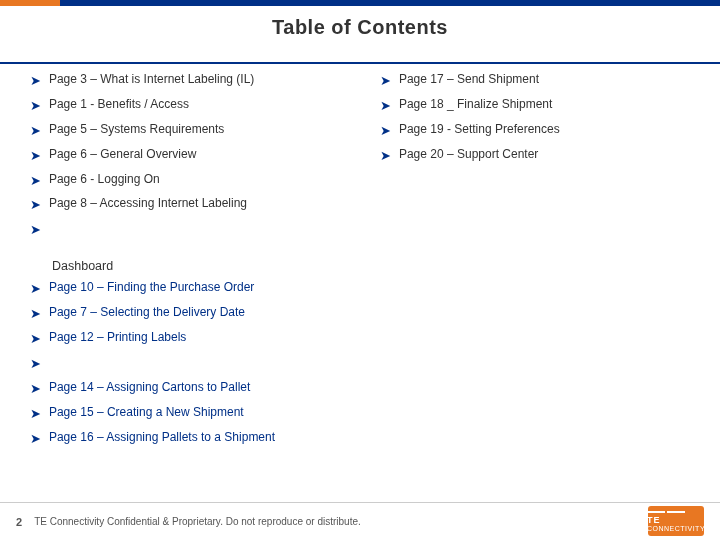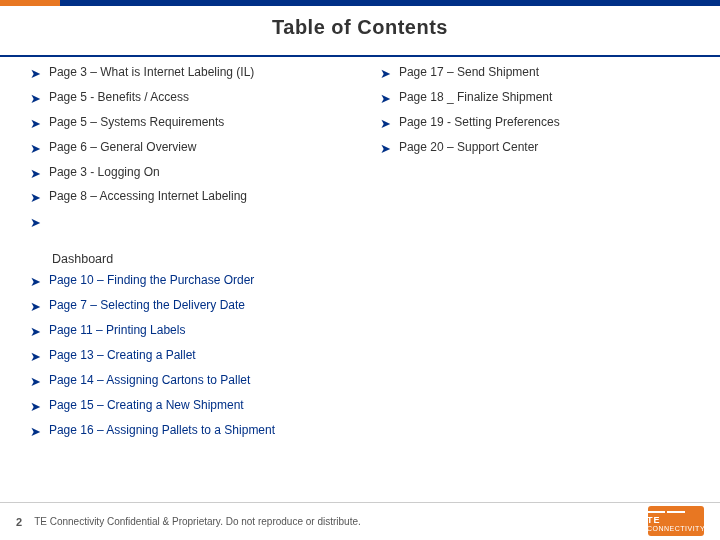--- a/index.html
+++ b/index.html
@@ -18,21 +18,21 @@
       position: absolute;
       top: 0; left: 0; right: 0;
       height: 6px;
       background: linear-gradient(to right, #e87722 60px, #003087 60px);
     }
 
     
     .title-area {
       margin-top: 6px;
       text-align: center;
-      padding: 10px 0 16px 0;
+      padding: 10px 0 23px 0;
       border-bottom: 2px solid #003087;
     }
 
     .title-area h1 {
       font-size: 20px;
       font-weight: bold;
       color: #333333;
       letter-spacing: 0.5px;
     }
 
@@ -168,57 +168,56 @@
 </div>
 
 <div class="content">
   <div class="col-left" id="left-col">
       <div class="toc-item">
         <span class="arrow">➤</span>
         <span class="toc-text">Page 3 – What is Internet Labeling (IL)</span>
       </div>
       <div class="toc-item">
         <span class="arrow">➤</span>
-        <span class="toc-text">Page 5 - Benefits / Access</span>
+        <span class="toc-text">Page 1 - Benefits / Access</span>
       </div>
       <div class="toc-item">
         <span class="arrow">➤</span>
         <span class="toc-text">Page 5 – Systems Requirements</span>
       </div>
       <div class="toc-item">
         <span class="arrow">➤</span>
         <span class="toc-text">Page 6 – General Overview</span>
       </div>
       <div class="toc-item">
         <span class="arrow">➤</span>
-        <span class="toc-text">Page 3 - Logging On</span>
+        <span class="toc-text">Page 6 - Logging On</span>
       </div>
       <div class="toc-item">
         <span class="arrow">➤</span>
         <span class="toc-text">Page 8 – Accessing Internet Labeling</span>
       </div>
       <div class="toc-item">
         <span class="arrow">➤</span>
       </div>
       <div class="toc-sub">Dashboard</div>
       <div class="toc-item">
         <span class="arrow">➤</span>
         <span class="toc-text blue-link">Page 10 – Finding the Purchase Order</span>
       </div>
       <div class="toc-item">
         <span class="arrow">➤</span>
         <span class="toc-text blue-link">Page 7 – Selecting the Delivery Date</span>
       </div>
       <div class="toc-item">
         <span class="arrow">➤</span>
-        <span class="toc-text blue-link">Page 11 – Printing Labels</span>
-      </div>
-      <div class="toc-item">
-        <span class="arrow">➤</span>
-        <span class="toc-text blue-link">Page 13 – Creating a Pallet</span>
+        <span class="toc-text blue-link">Page 12 – Printing Labels</span>
+      </div>
+      <div class="toc-item">
+        <span class="arrow">➤</span>
       </div>
       <div class="toc-item">
         <span class="arrow">➤</span>
         <span class="toc-text blue-link">Page 14 – Assigning Cartons to Pallet</span>
       </div>
       <div class="toc-item">
         <span class="arrow">➤</span>
         <span class="toc-text blue-link">Page 15 – Creating  a New Shipment</span>
       </div>
       <div class="toc-item">

